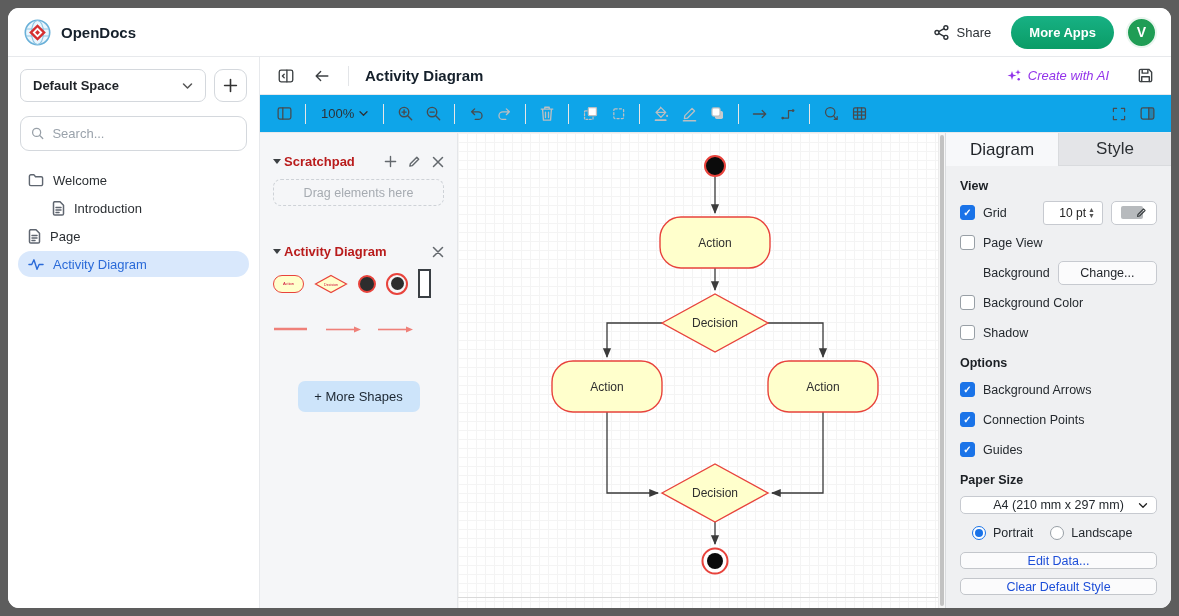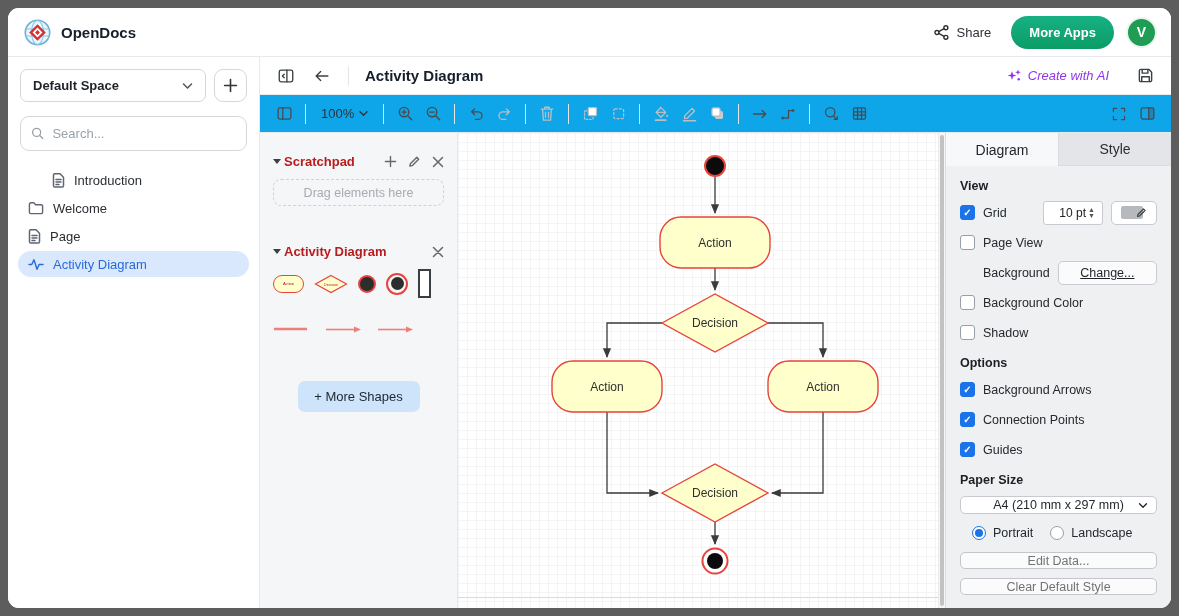--- a/index.html
+++ b/index.html
@@ -80,44 +80,44 @@
     background-size: 9px 9px, 9px 9px, 45px 45px, 45px 45px; }
   .page-line { position:absolute; left:0; right:0; top:464px; height:1px; background:#d9d9d9; }
   svg.diagram { position:absolute; inset:0; width:100%; height:100%; }
   .node-label { font-size:12px; fill:#2f2f2f; font-family:"Liberation Sans",sans-serif; }
   .vscroll { width:7px; flex:0 0 7px; background:#f6f6f6; border-left:1px solid #ebebeb; position:relative; }
   .vscroll .thumb { position:absolute; left:1px; top:2px; bottom:2px; width:4px; background:#c2c2c2; border-radius:2px; }
 
   
   .format { width:226px; flex:0 0 226px; background:#eff0f2; border-left:1px solid #d9dbde; display:flex; flex-direction:column; font-size:12.5px; color:#24292e; }
   .tabs { display:flex; height:33px; flex:0 0 33px; }
-  .tab { flex:1; display:grid; place-items:center; font-size:14px; cursor:pointer; }
+  .tab { flex:1; display:grid; place-items:center; font-size:17px; cursor:pointer; }
   .tab.active { background:#f7f8fa; color:#1f2328; }
   .tab.inactive { background:#e4e5e8; border-bottom:1px solid #d9dbde; border-left:1px solid #d9dbde; color:#2b2f33; }
   .fbody { padding:13px 14px; display:flex; flex-direction:column; gap:9px; overflow:hidden; }
   .ftitle { font-weight:bold; font-size:12.5px; color:#1c2025; }
   .frow { display:flex; align-items:center; gap:8px; min-height:21px; }
   .cb { width:15px; height:15px; border-radius:3px; border:1px solid #989fa6; background:#fff; flex:0 0 15px; cursor:pointer; }
   .cb.on { background:#1a73e8; border-color:#1a73e8; display:grid; place-items:center; }
   .cb.on::after { content:"✓"; color:#fff; font-size:10px; line-height:1; font-weight:bold; }
   .grid-size { margin-left:auto; width:60px; height:24px; border:1px solid #c7cad0; background:#fff; border-radius:3px; display:flex; align-items:center; padding:0 2px 0 4px; }
   .grid-size input { width:38px; border:none; outline:none; font-size:12px; text-align:right; font-family:inherit; color:#222; }
   .steppers { display:flex; flex-direction:column; line-height:6px; font-size:7px; color:#555; margin-left:2px; cursor:pointer; }
   .swatch-btn { width:46px; height:24px; border:1px solid #c7cad0; border-radius:5px; background:#fff; display:flex; align-items:center; justify-content:center; gap:2px; cursor:pointer; }
   .swatch-blk { width:22px; height:13px; background:#b7babd; border-radius:2px; }
   .lbl-indent { padding-left:23px; }
-  .change-btn { margin-left:auto; width:106px; height:24px; border:1px solid #c7cad0; border-radius:5px; background:#fbfbfc; display:grid; place-items:center; font-size:12.5px; color:#1f2328; cursor:pointer; font-family:inherit;text-decoration:underline; }
+  .change-btn { margin-left:auto; width:106px; height:24px; border:1px solid #c7cad0; border-radius:5px; background:#fbfbfc; display:grid; place-items:center; font-size:12.5px; color:#1f2328; cursor:pointer; font-family:inherit; }
   .paper-select { height:27px; border:1px solid #c7cad0; border-radius:5px; background:#fff; display:flex; align-items:center; justify-content:center; gap:8px; position:relative; cursor:pointer; font-size:12.5px; }
   .paper-select .chev { position:absolute; right:8px; color:#222; }
   .radio-row { display:flex; align-items:center; gap:7px; padding-left:12px; min-height:20px; }
   .radio { width:14px; height:14px; border-radius:50%; border:1px solid #989fa6; background:#fff; position:relative; cursor:pointer; flex:0 0 14px; }
   .radio.on { border-color:#1a73e8; }
   .radio.on::after { content:""; position:absolute; inset:2px; border-radius:50%; background:#1a73e8; }
   .rlbl { margin-right:10px; }
-  .fbtn { height:25px; border:1px solid #c3c6cb; border-radius:5px; background:#fbfbfc; display:grid; place-items:center; color:#737373; font-size:12.5px; cursor:pointer; font-family:inherit; }
+  .fbtn { height:25px; border:1px solid #c3c6cb; border-radius:5px; background:#fbfbfc; display:grid; place-items:center; color:#1d4ed8; font-size:12.5px; cursor:pointer; font-family:inherit; }
   .svgic { fill:none; stroke:currentColor; stroke-width:1.5; stroke-linecap:round; stroke-linejoin:round; }
 </style>
 </head>
 <body>
 
 <div class="window">
 
   <div class="appbar">
     <span style="display:grid;place-items:center">
       <svg width="27" height="27" viewBox="0 0 27 27">
@@ -165,35 +165,35 @@
         </div>
       </div>
       <div class="search-box">
         <svg class="svgic" width="15" height="15" viewBox="0 0 16 16">
           <circle cx="6.7" cy="6.7" r="4.8"></circle>
             <path d="M10.4 10.4 L14 14"></path>
         </svg>
         <input class="search" placeholder="Search..." style="">
       </div>
       <div class="tree">
+        <div class="titem">
+          <span class="tic">
+            <svg class="svgic" width="16" height="14" viewBox="0 0 17 14">
+                <path d="M1.5 3 a1.5 1.5 0 0 1 1.5 -1.5 h3.4 l1.6 2 h6 a1.5 1.5 0 0 1 1.5 1.5 v6.5 a1.5 1.5 0 0 1 -1.5 1.5 h-11 a1.5 1.5 0 0 1 -1.5 -1.5 z"></path>
+              </svg>
+          </span>
+          <span>Welcome</span>
+        </div>
         <div class="titem indent">
           <span class="tic">
             <svg class="svgic" width="13" height="15" viewBox="0 0 13 15">
                 <path d="M1.5 2 a1.3 1.3 0 0 1 1.3 -1.3 h5.2 l3.5 3.5 v8.6 a1.3 1.3 0 0 1 -1.3 1.3 h-7.4 a1.3 1.3 0 0 1 -1.3 -1.3 z M4 6.5 h5 M4 9 h5 M4 11.5 h3"></path>
               </svg>
           </span>
           <span>Introduction</span>
-        </div>
-        <div class="titem">
-          <span class="tic">
-            <svg class="svgic" width="16" height="14" viewBox="0 0 17 14">
-                <path d="M1.5 3 a1.5 1.5 0 0 1 1.5 -1.5 h3.4 l1.6 2 h6 a1.5 1.5 0 0 1 1.5 1.5 v6.5 a1.5 1.5 0 0 1 -1.5 1.5 h-11 a1.5 1.5 0 0 1 -1.5 -1.5 z"></path>
-              </svg>
-          </span>
-          <span>Welcome</span>
         </div>
         <div class="titem">
           <span class="tic">
             <svg class="svgic" width="13" height="15" viewBox="0 0 13 15">
                 <path d="M1.5 2 a1.3 1.3 0 0 1 1.3 -1.3 h5.2 l3.5 3.5 v8.6 a1.3 1.3 0 0 1 -1.3 1.3 h-7.4 a1.3 1.3 0 0 1 -1.3 -1.3 z M4 6.5 h5 M4 9 h5 M4 11.5 h3"></path>
               </svg>
           </span>
           <span>Page</span>
         </div>
         <div class="titem selected">

